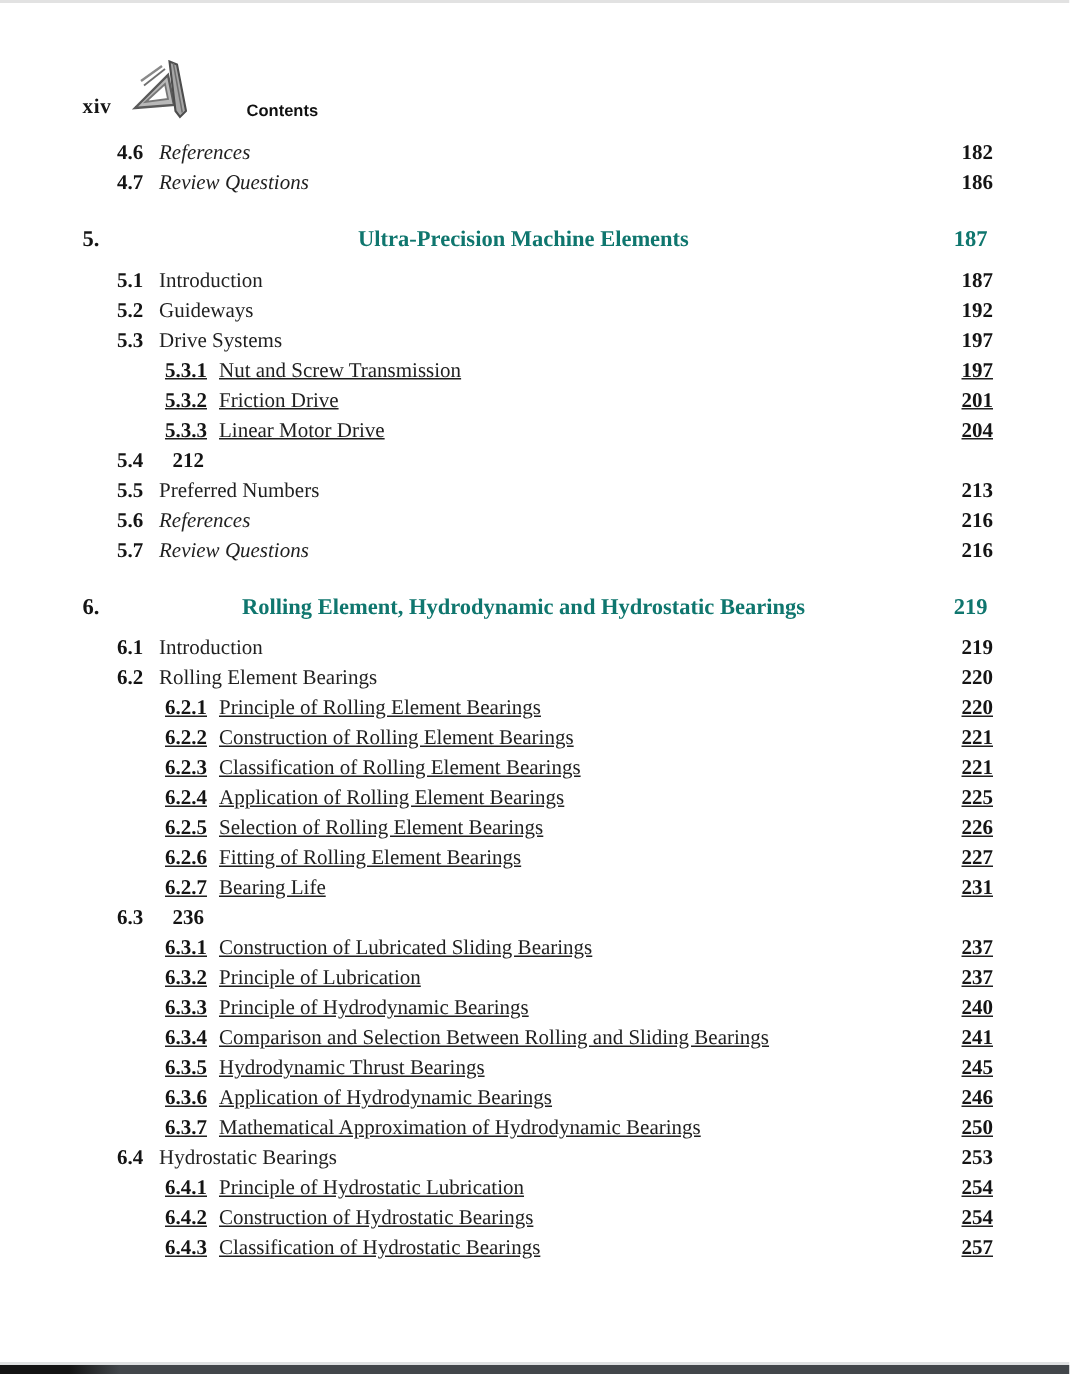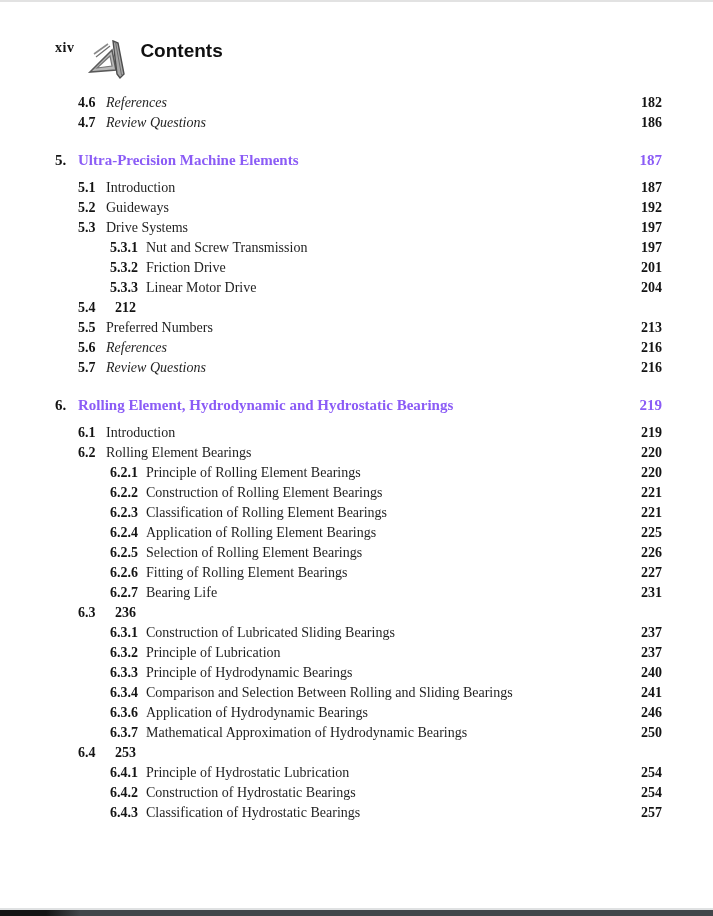--- a/index.html
+++ b/index.html
@@ -10,52 +10,52 @@
     overflow: hidden;
     font-family: "Liberation Serif", serif;
   }
   .scan-top-line {
     position: absolute; top: 0; left: 0; right: 0;
     height: 2px; background: #d6d6d6; opacity: .7;
   }
   
   .page-header {
     position: absolute; top: 40px; left: 55px;
-    display: flex; align-items: flex-start; height: 40px;
+    display: flex; align-items: flex-end; height: 40px;
   }
   .folio {
     font-size: 14px; font-weight: 600; color: #161616;
     letter-spacing: .5px;
   }
   .logo { margin: 0 10px 0 12px; width: 44px; height: 40px; display: inline-block; }
   .running-title {
     font-family: "Liberation Sans", sans-serif;
-    font-weight: bold; font-size: 19px; color: #101010;
+    font-weight: bold; font-size: 11px; color: #101010; margin-left: 24px;
   }
   
   .toc {
     position: absolute; top: 93px; left: 55px; right: 51px;
   }
   .row {
     display: flex; align-items: baseline;
     line-height: 20px; font-size: 14px; color: #1f1f1f;
   }
   .row .num { font-weight: bold; flex: none; color: #141414; }
   .row .title { flex: 1 1 auto; padding-right: 12px; }
   .row .pg { flex: none; font-weight: bold; color: #141414; text-align: right; min-width: 30px; }
   .level-chapter {
     font-weight: bold; font-size: 15px; color: #000;
     line-height: 21px;
     margin-top: 17px; margin-bottom: 7px;
   }
   .level-chapter .num { width: 23px; }
-  .level-chapter .title, .level-chapter .pg { color: #8b5cf6; }
+  .level-chapter .title, .level-chapter .pg { color: #0f766e; text-align: center; }
   .level-section { padding-left: 23px; }
   .level-section .num { width: 28px; }
-  .level-subsection { padding-left: 55px; }
+  .level-subsection { padding-left: 55px; text-decoration: underline; }
   .level-subsection .num { width: 36px; }
   .row.italic .title { font-style: italic; }
   
   .scan-bottom-bar {
     position: absolute; bottom: 0; left: 0; right: 0;
     height: 6px;
     background: linear-gradient(to right, #141414 0px, #141414 46px, #42464a 80px, #42464a 100%);
     border-top: 2px solid #dfe1e2;
   }
 </style>
@@ -215,31 +215,37 @@
       <span class="num">6.3.3</span>
       <span class="title">Principle of Hydrodynamic Bearings</span>
       <span class="pg">240</span>
     </div>
     <div class="row level-subsection">
       <span class="num">6.3.4</span>
       <span class="title">Comparison and Selection Between Rolling and Sliding Bearings</span>
       <span class="pg">241</span>
     </div>
     <div class="row level-subsection">
+      <span class="num">6.3.5</span>
+      <span class="title">Hydrodynamic Thrust Bearings</span>
+      <span class="pg">245</span>
+    </div>
+    <div class="row level-subsection">
       <span class="num">6.3.6</span>
       <span class="title">Application of Hydrodynamic Bearings</span>
       <span class="pg">246</span>
     </div>
     <div class="row level-subsection">
       <span class="num">6.3.7</span>
       <span class="title">Mathematical Approximation of Hydrodynamic Bearings</span>
       <span class="pg">250</span>
     </div>
     <div class="row level-section">
       <span class="num">6.4</span>
+      <span class="title">Hydrostatic Bearings</span>
       <span class="pg">253</span>
     </div>
     <div class="row level-subsection">
       <span class="num">6.4.1</span>
       <span class="title">Principle of Hydrostatic Lubrication</span>
       <span class="pg">254</span>
     </div>
     <div class="row level-subsection">
       <span class="num">6.4.2</span>
       <span class="title">Construction of Hydrostatic Bearings</span>

